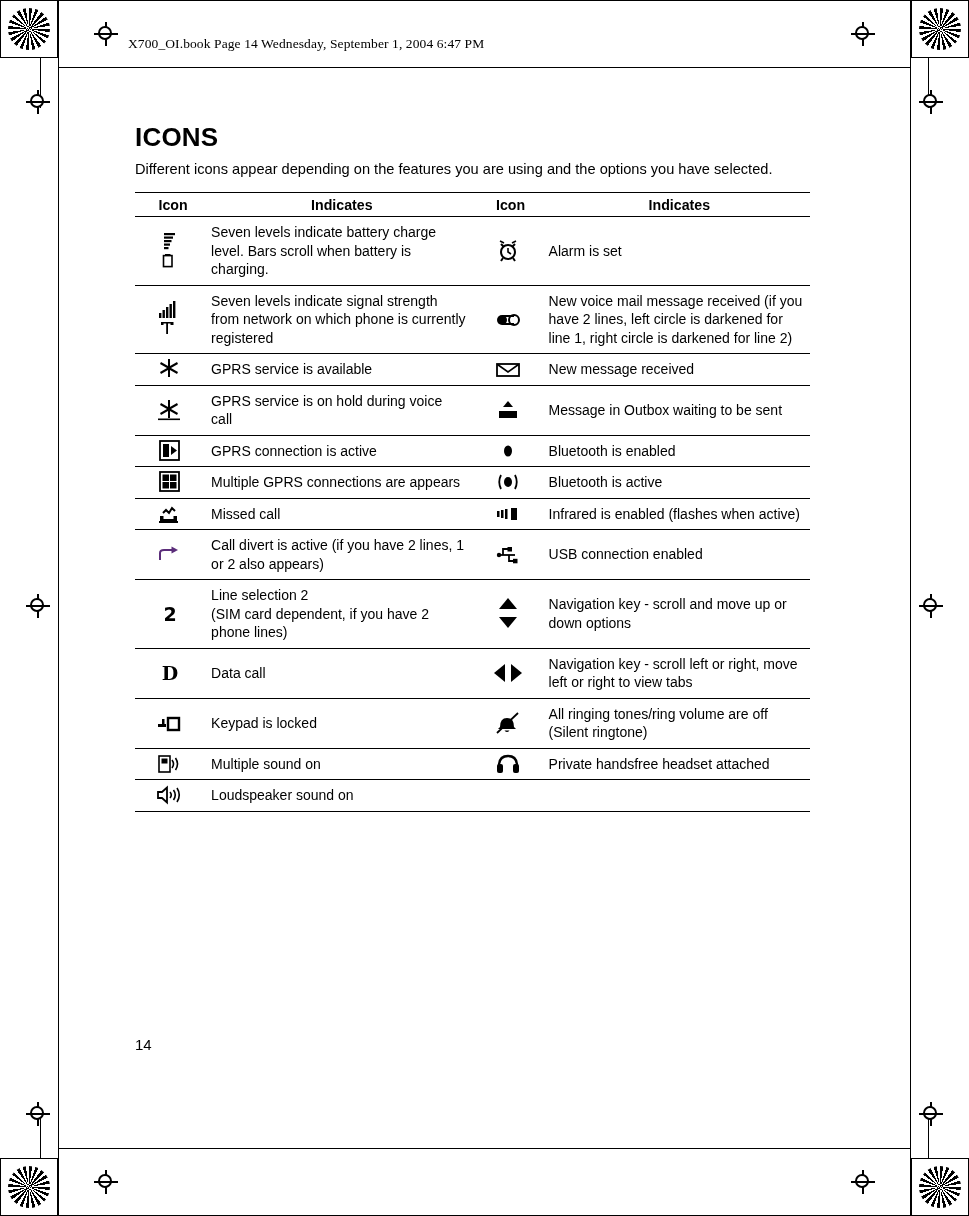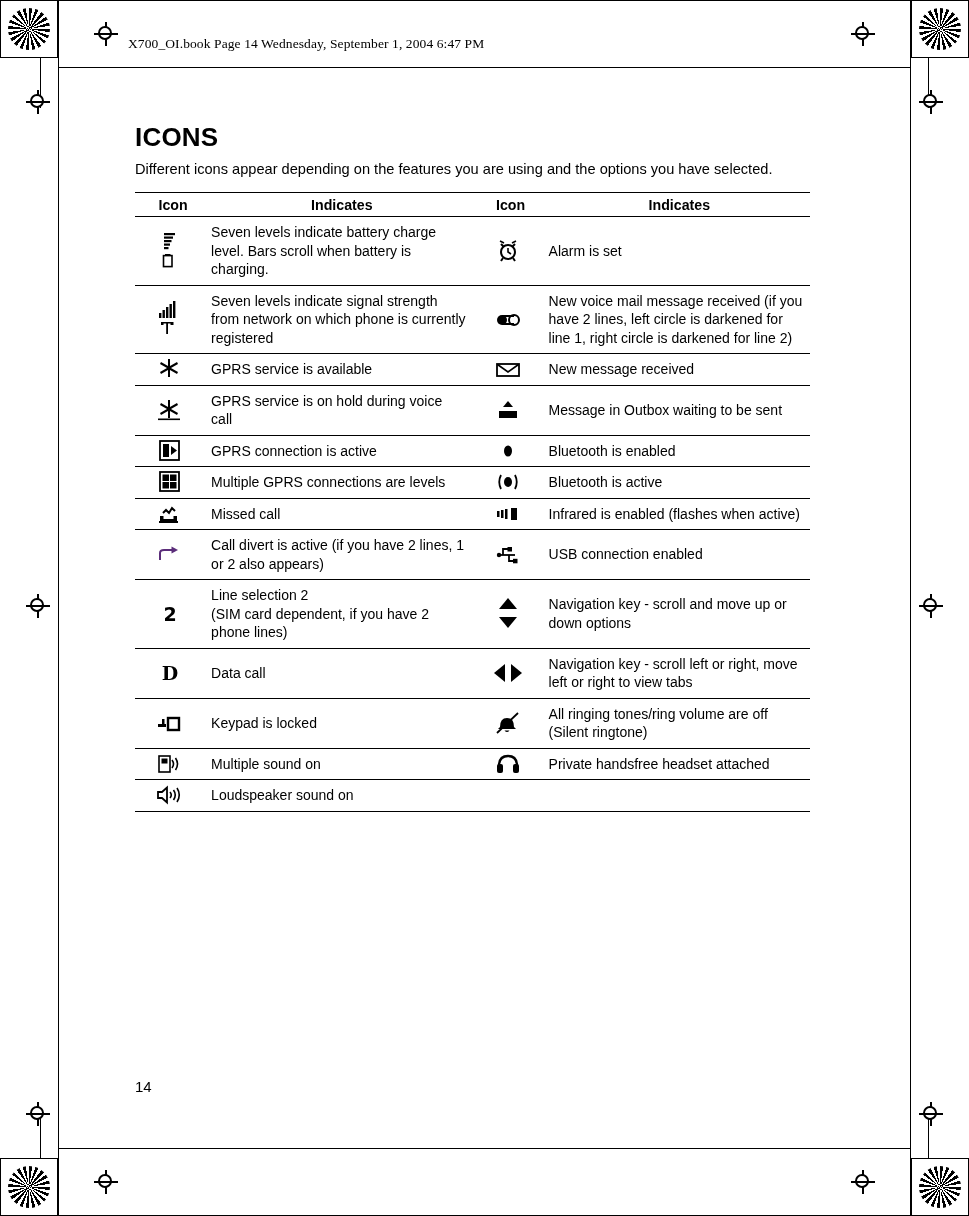--- a/index.html
+++ b/index.html
@@ -138,21 +138,21 @@
   }
   table.icons td.desc.w1 { width: 268px; }
   table.icons td.desc.w2 { width: 268px; }
   col.c-icon { width: 70px; }
   col.c-desc { width: 267px; }
   svg.ig { display: block; margin: 0 auto; }
 
   .pagenum {
     position: absolute;
     left: 135px;
-    top: 1078px;
+    top: 1036px;
     font-size: 15px;
   }
 
   
   .footer-rule {
     position: absolute;
     left: 58px; right: 58px; bottom: 67px;
     height: 1px; background: #000;
   }
   .footer-rule2 {
@@ -341,21 +341,21 @@
         <tr>
           <td class="ic">
             <svg class="ig" width="26" height="24" viewBox="0 0 26 24" xmlns="http://www.w3.org/2000/svg">
               <rect x="3" y="2" width="19" height="19" fill="none" stroke="#000" stroke-width="1.8"></rect>
               <rect x="5.5" y="4.5" width="6.5" height="6.5" fill="#000"></rect>
               <rect x="13" y="4.5" width="6.5" height="6.5" fill="#000"></rect>
               <rect x="5.5" y="12" width="6.5" height="6.5" fill="#000"></rect>
               <rect x="13" y="12" width="6.5" height="6.5" fill="#000"></rect>
             </svg>
           </td>
-          <td class="desc w1" style="white-space: pre-line;">Multiple GPRS connections are levels</td>
+          <td class="desc w1" style="white-space: pre-line;">Multiple GPRS connections are appears</td>
           <td class="ic">
             <svg class="ig" width="26" height="24" viewBox="0 0 26 24" xmlns="http://www.w3.org/2000/svg">
               <ellipse cx="13" cy="12" rx="4" ry="5" fill="#000"></ellipse>
               <path d="M6 5 Q2.5 12 6 19" fill="none" stroke="#000" stroke-width="1.8"></path>
               <path d="M20 5 Q23.5 12 20 19" fill="none" stroke="#000" stroke-width="1.8"></path>
             </svg>
           </td>
           <td class="desc w2" style="white-space: pre-line;">Bluetooth is active</td>
         </tr>
         <tr>

